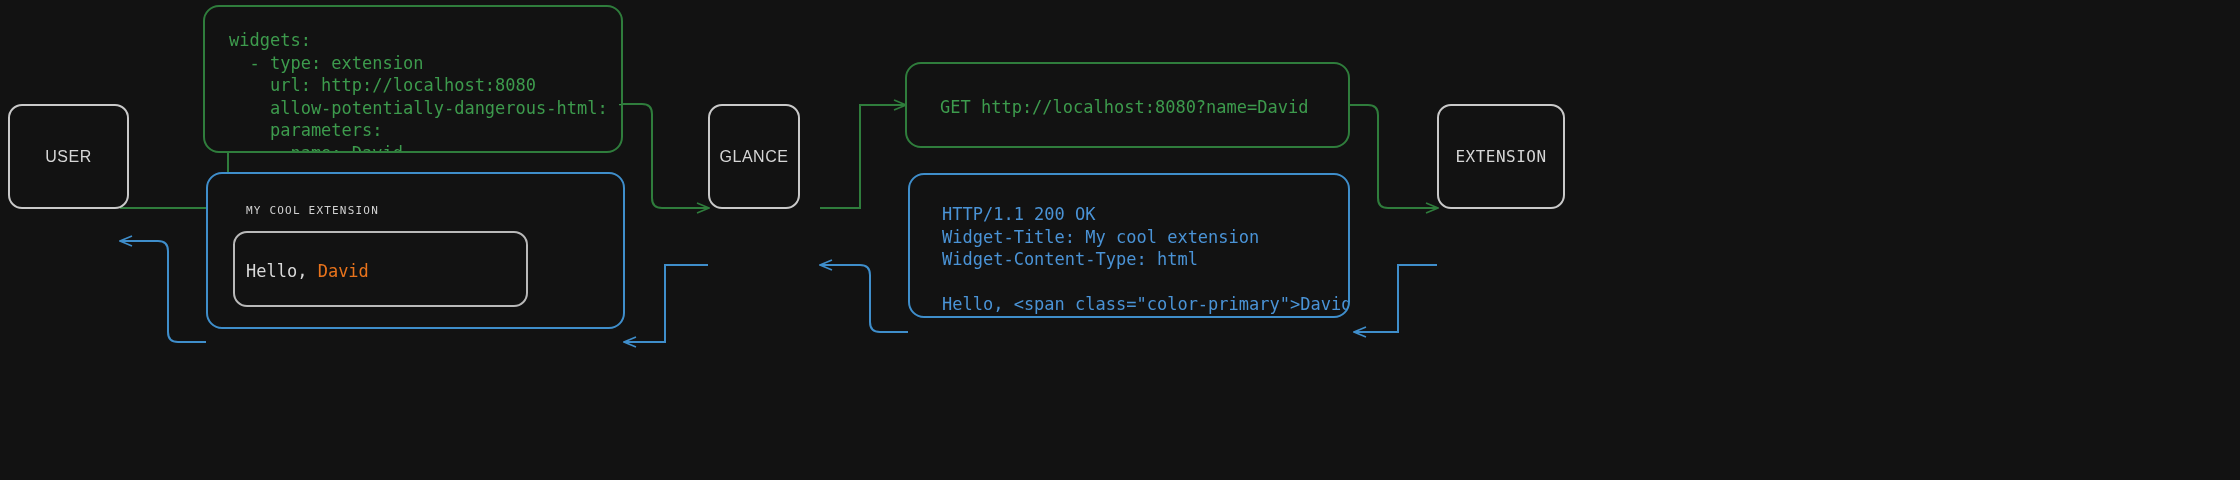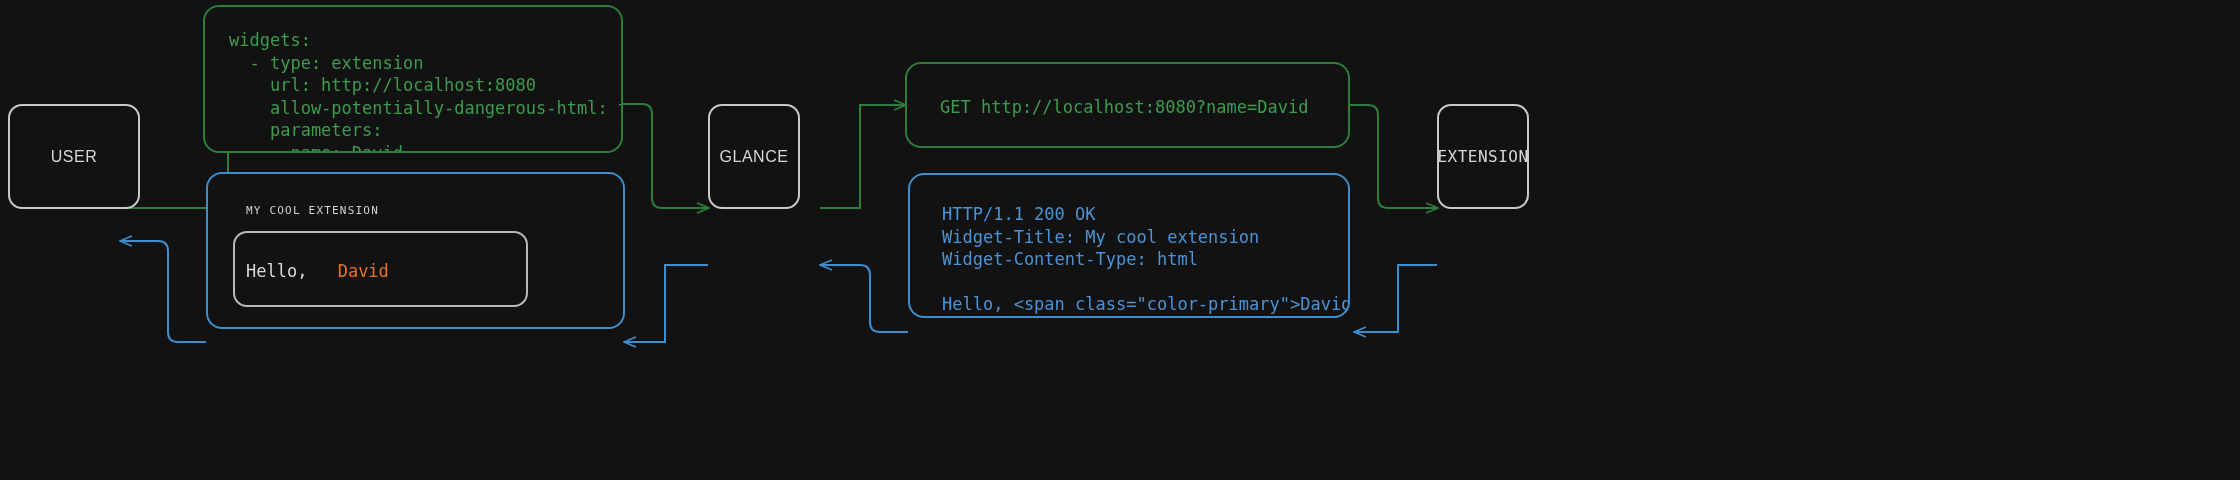--- a/index.html
+++ b/index.html
@@ -84,21 +84,21 @@
     background: #121212;
     box-sizing: border-box;
   }
   .widget-body {
     position: absolute;
     font-family: "DejaVu Sans Mono", monospace;
     font-size: 17px;
     color: #d9d9d9;
     white-space: pre;
   }
-  .accent-name { color: #e8731c; margin-left: 20px; }
+  .accent-name { color: #e8731c; }
 </style>
 </head>
 <body>
 
 <div id="stage">
 
   <svg id="edges" viewBox="0 0 2240 480" xmlns="http://www.w3.org/2000/svg">
     <defs>
       <marker id="ar-green" markerWidth="14" markerHeight="12" refX="12" refY="6" orient="auto" markerUnits="userSpaceOnUse">
         <path d="M1,1 L13,6 L1,11" fill="none" stroke="#2f7d3c" stroke-width="1.6"></path>
@@ -134,29 +134,29 @@
 
     <g>
       <path d="M708,265 L665,265 L665,342 L625,342" fill="none" stroke="#3f8ecb" stroke-width="2" marker-end="url(#ar-blue)"></path>
     </g>
 
     <g>
       <path d="M206,342 L178,342 Q168,342 168,332 L168,251 Q168,241 158,241 L121,241" fill="none" stroke="#3f8ecb" stroke-width="2" marker-end="url(#ar-blue)"></path>
     </g>
   </svg>
 
-  <div class="node" style="left:8px; top:104px; width:132px; height:105px;">
+  <div class="node" style="left:8px; top:104px; width:121px; height:105px;">
     <span class="node-label sans">USER</span>
   </div>
 
   <div class="node" style="left:708px; top:104px; width:92px; height:105px;">
     <span class="node-label sans">GLANCE</span>
   </div>
 
-  <div class="node" style="left:1437px; top:104px; width:92px; height:105px;">
+  <div class="node" style="left:1437px; top:104px; width:128px; height:105px;">
     <span class="node-label mono">EXTENSION</span>
   </div>
 
   <div class="codebox green" style="left:203px; top:5px; width:420px; height:148px;">
     <pre class="code green" style="left:24px; top:22px;">widgets:
   - type: extension
     url: http://localhost:8080
     allow-potentially-dangerous-html: true
     parameters:
       name: David</pre>

